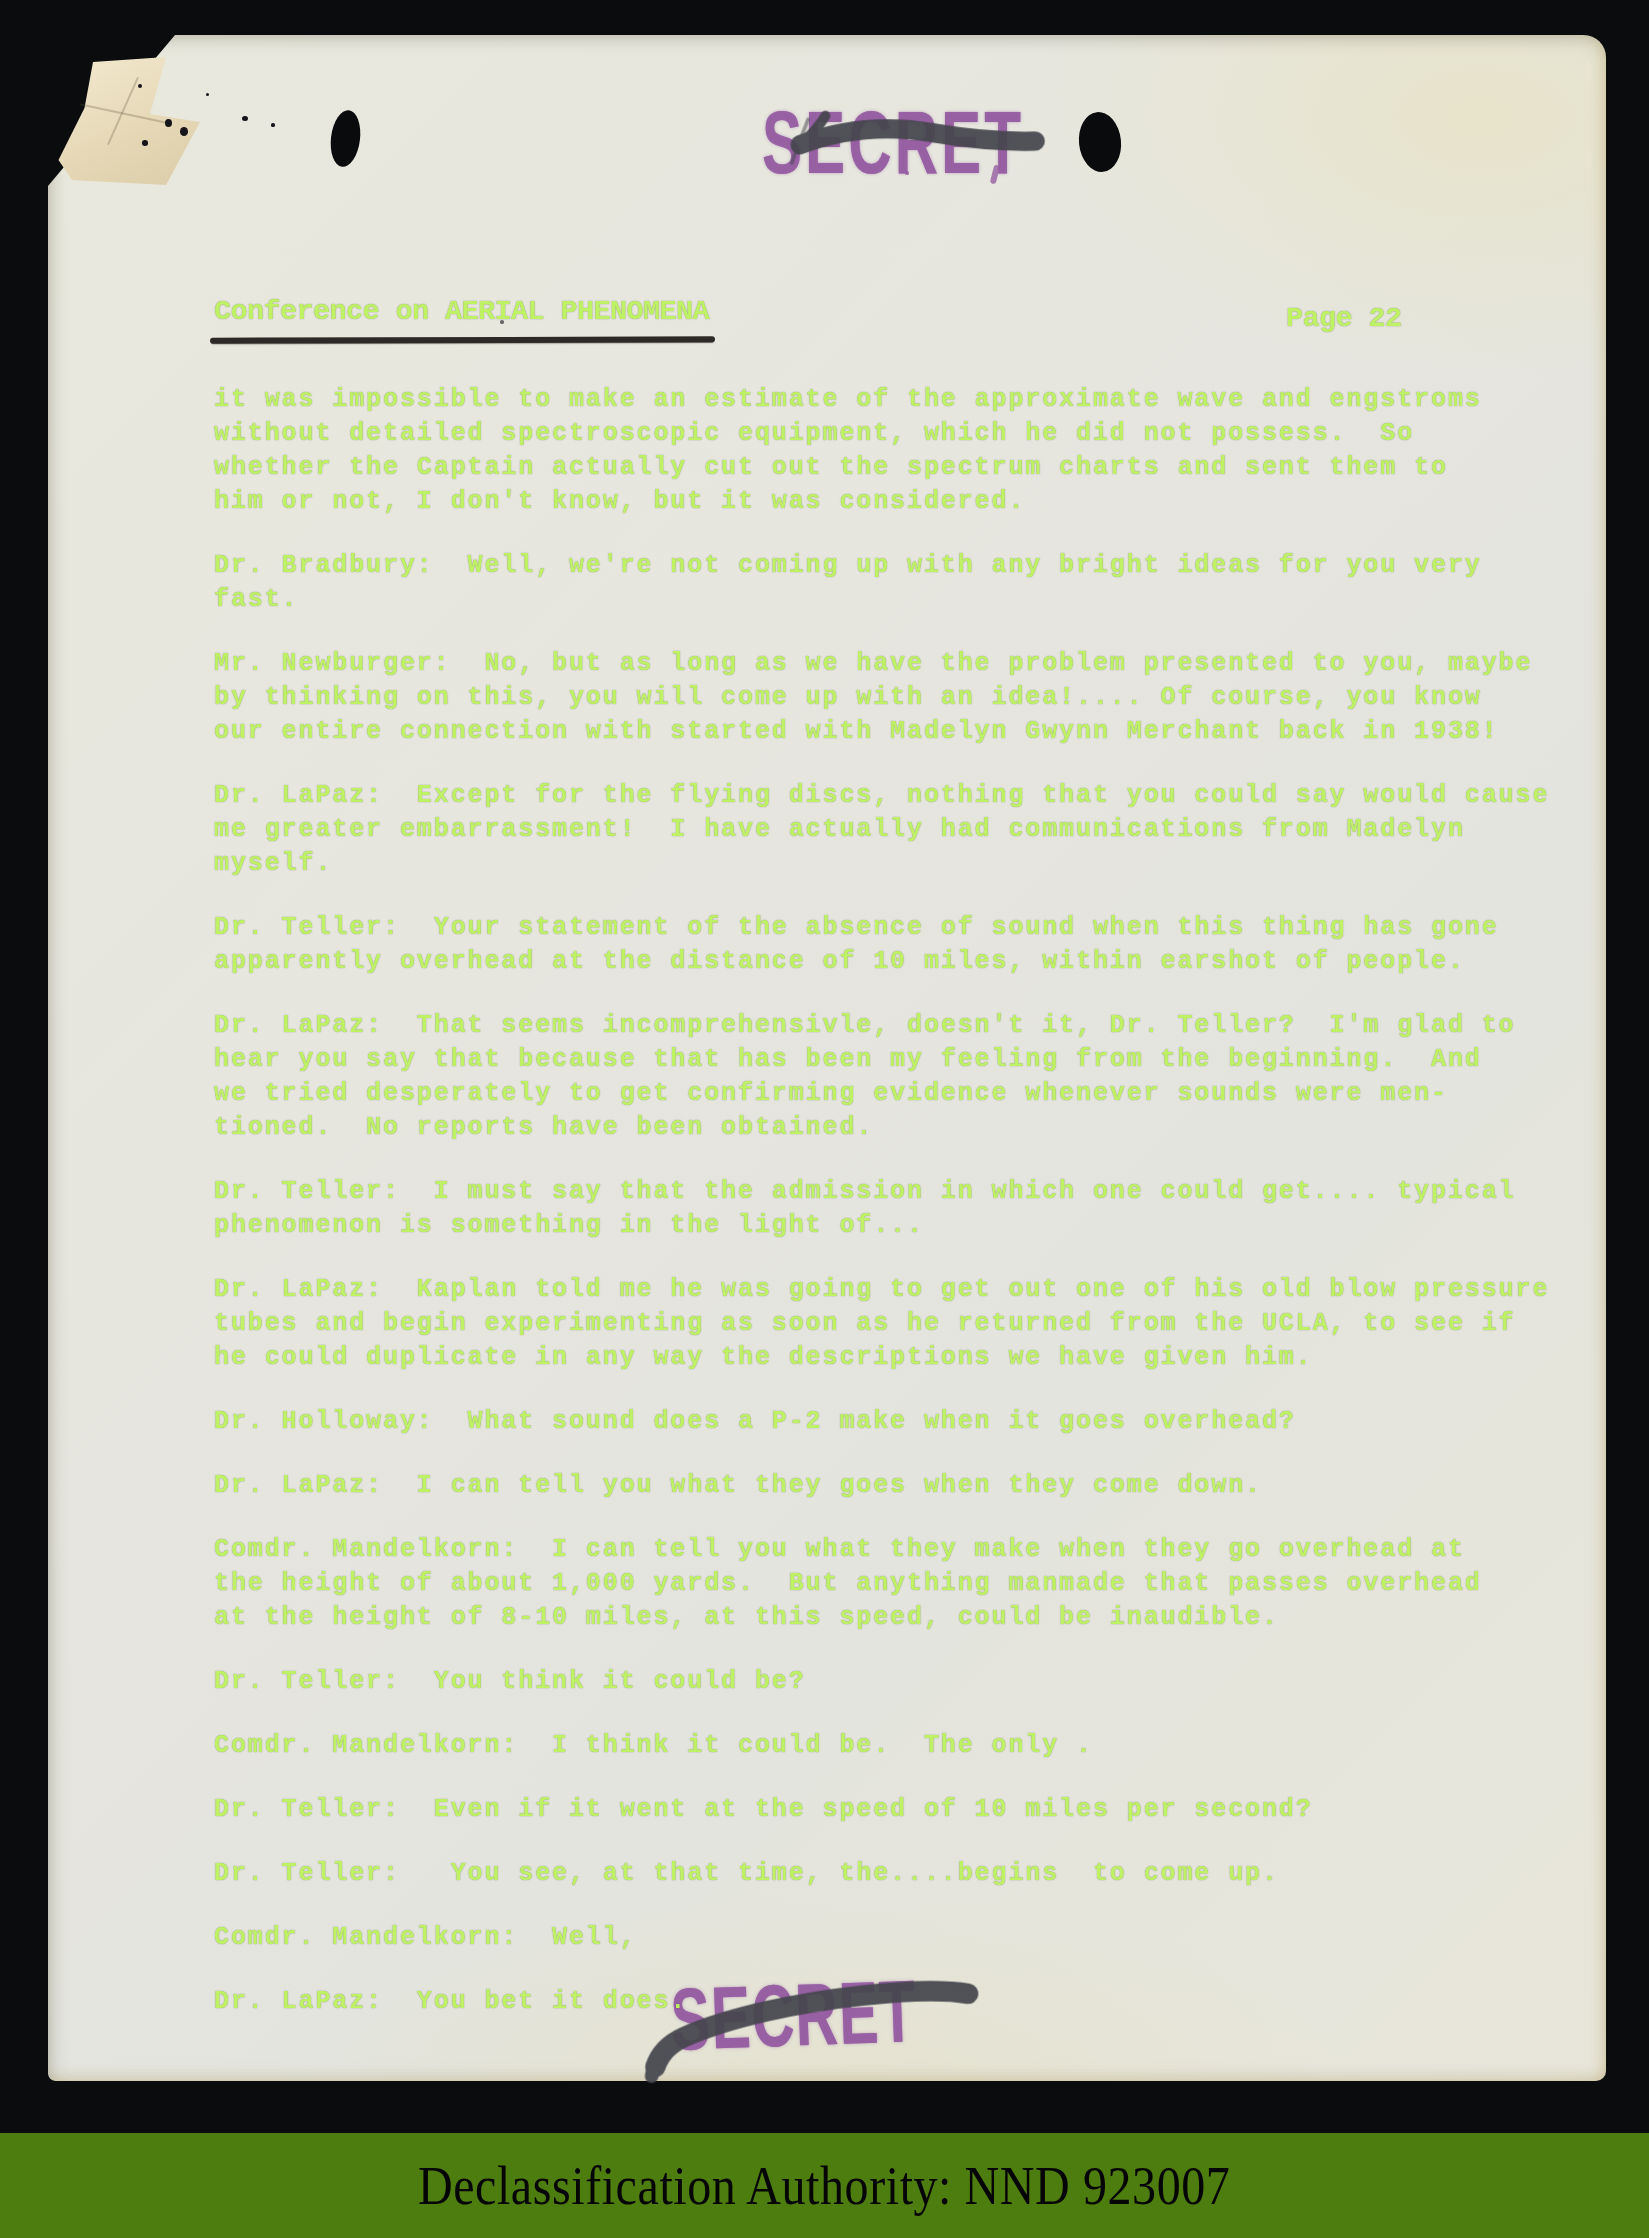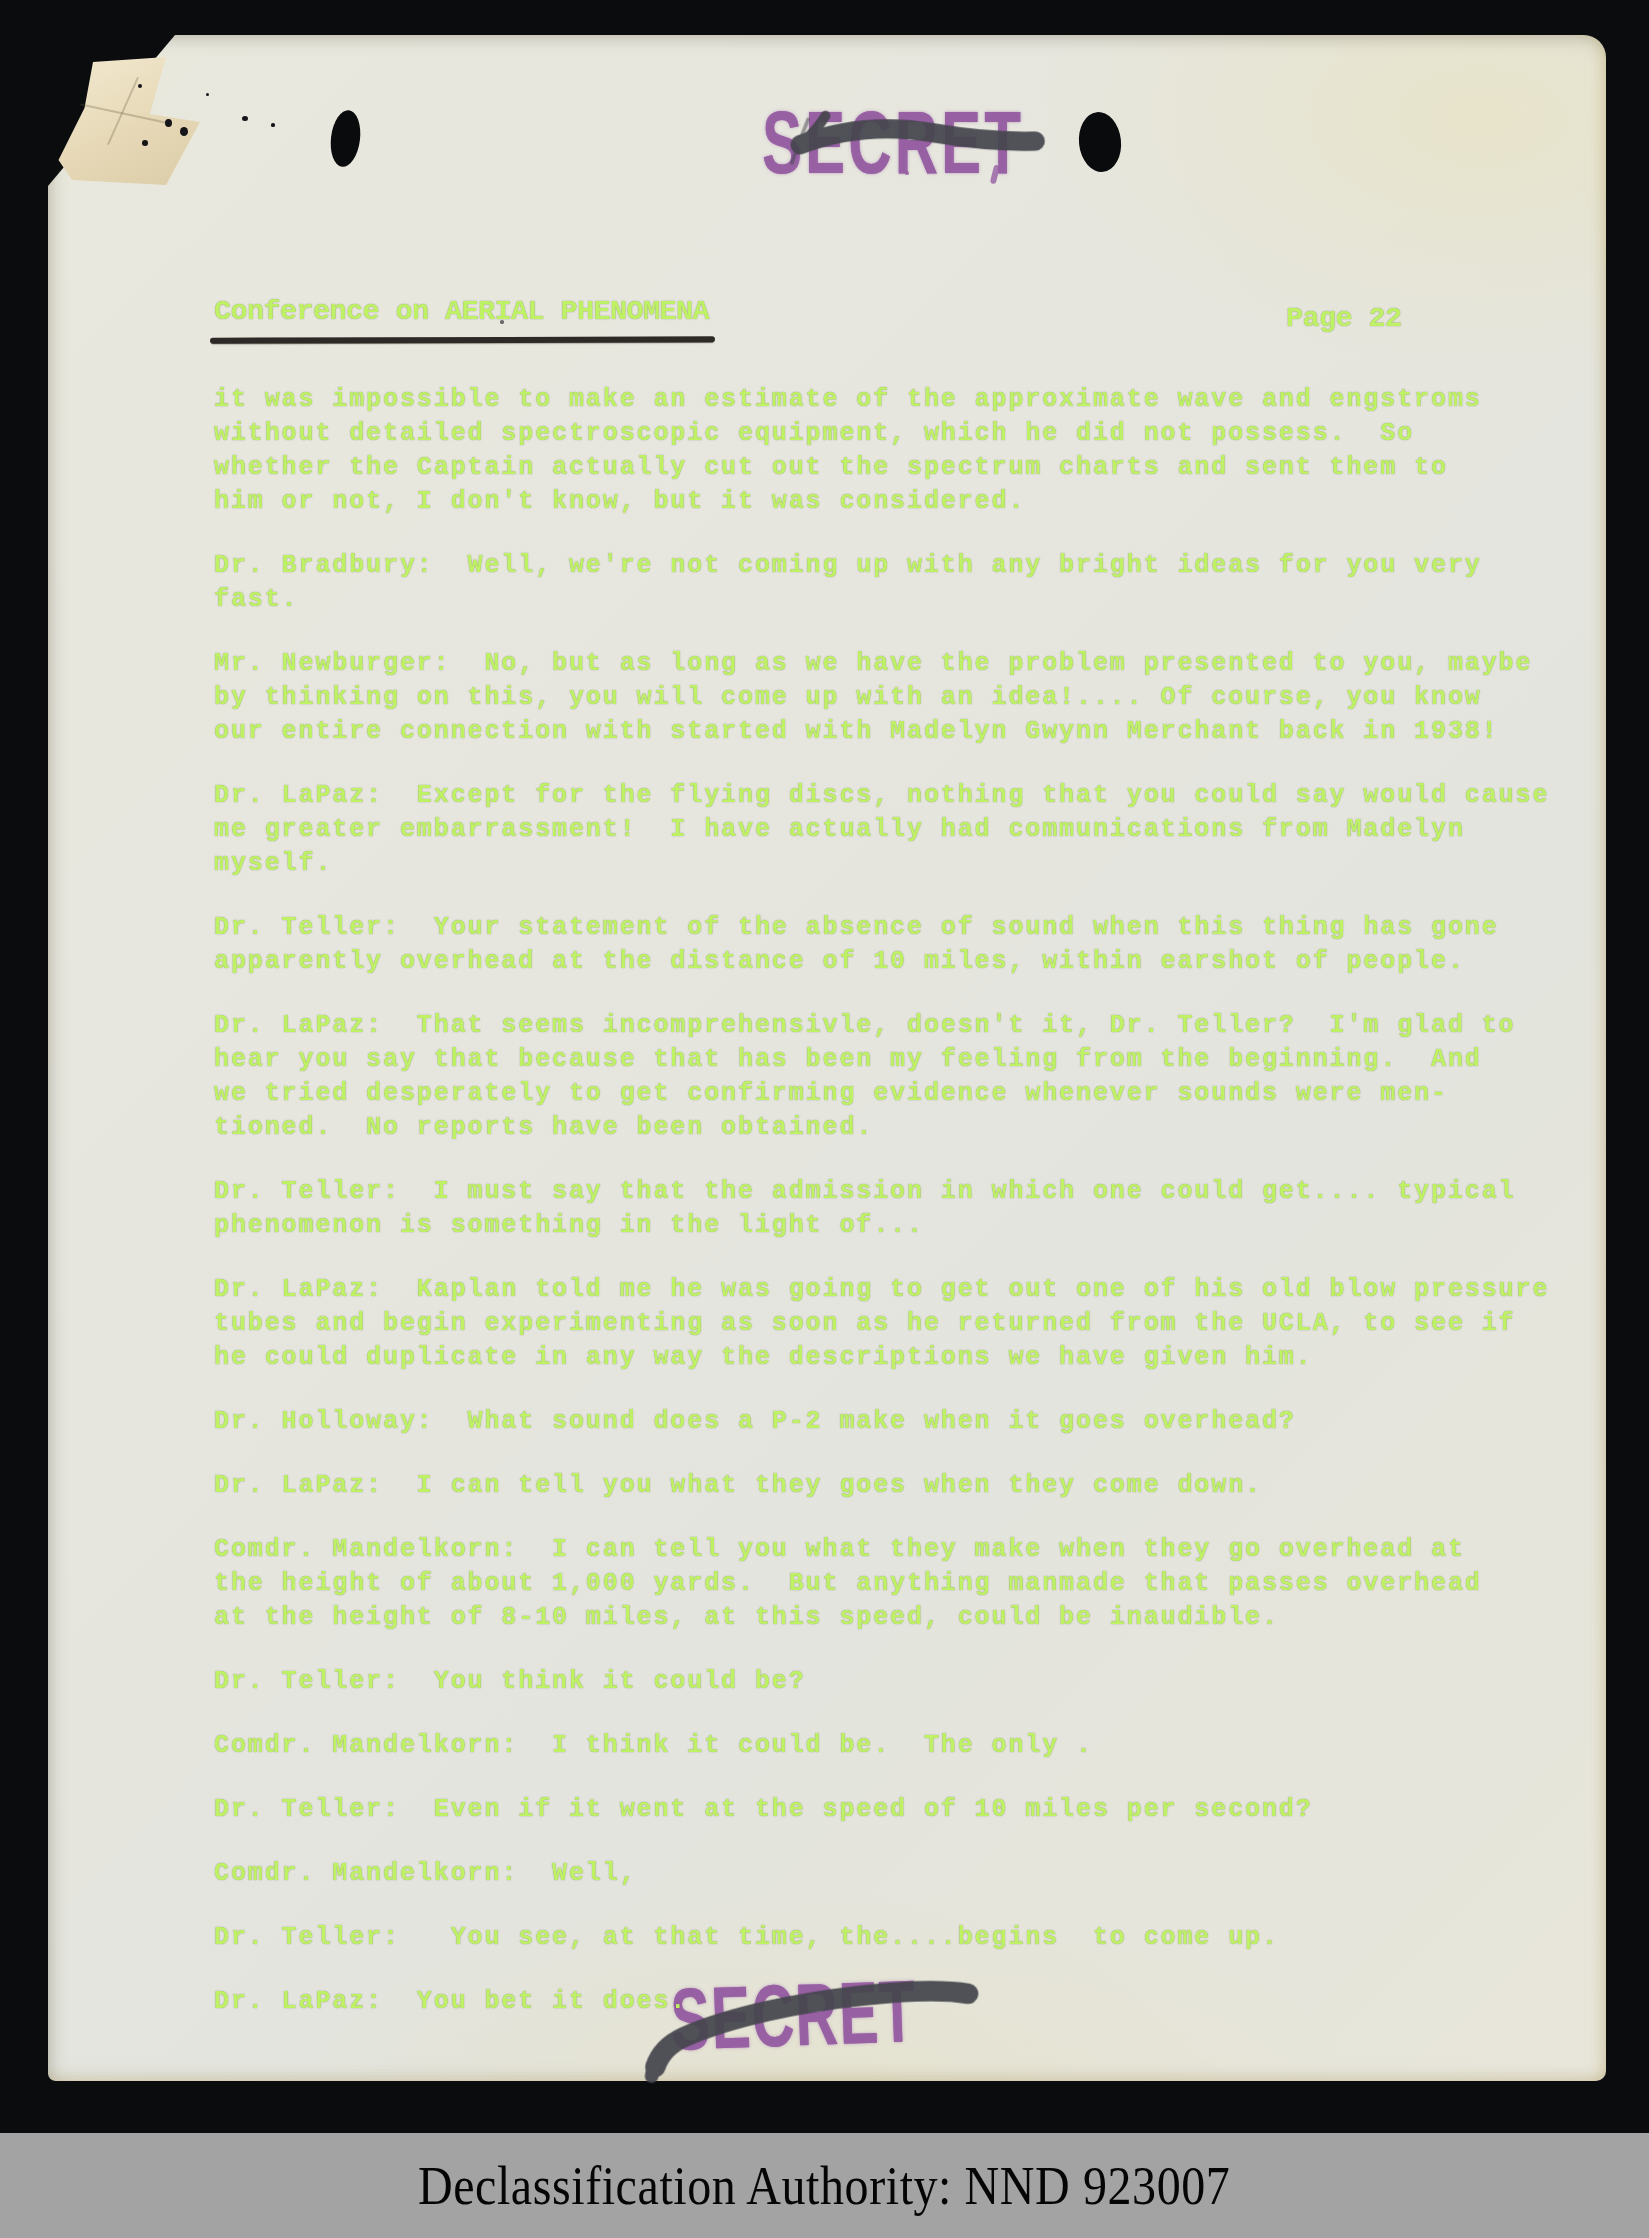--- a/index.html
+++ b/index.html
@@ -79,21 +79,21 @@
     transform:rotate(-2deg) scale(.95,1.42);transform-origin:left top;
   }
   .stamp-comma{
     position:absolute;left:992px;top:165px;width:6.2px;height:18.6px;
     background:rgba(150,95,162,.8);border-radius:3.7px;transform:rotate(14deg);
   }
   .strokes{position:absolute;left:0;top:0;}
 
   
   .footer-band{
-    position:absolute;left:0;top:2133px;width:1649px;height:106px;background:#a3a3a3;
+    position:absolute;left:0;top:2133px;width:1649px;height:106px;background:#4d7c0f;
     display:flex;align-items:center;justify-content:center;
   }
   .footer-band span{
     font-family:"Liberation Serif",serif;font-size:50px;color:#050505;
     letter-spacing:0.6px;transform:scale(.96,1.08);
   }
 </style>
 </head>
 <body>
 
@@ -164,22 +164,22 @@
 tubes and begin experimenting as soon as he returned from the UCLA, to see if
 he could duplicate in any way the descriptions we have given him.</div>
       <div class="para">Dr. Holloway:  What sound does a P-2 make when it goes overhead?</div>
       <div class="para">Dr. LaPaz:  I can tell you what they goes when they come down.</div>
       <div class="para">Comdr. Mandelkorn:  I can tell you what they make when they go overhead at
 the height of about 1,000 yards.  But anything manmade that passes overhead
 at the height of 8-10 miles, at this speed, could be inaudible.</div>
       <div class="para">Dr. Teller:  You think it could be?</div>
       <div class="para">Comdr. Mandelkorn:  I think it could be.  The only .</div>
       <div class="para">Dr. Teller:  Even if it went at the speed of 10 miles per second?</div>
+      <div class="para">Dr. Teller:   You see, at that time, the....begins  to come up.</div>
       <div class="para">Comdr. Mandelkorn:  Well,</div>
-      <div class="para">Dr. Teller:   You see, at that time, the....begins  to come up.</div>
       <div class="para">Dr. LaPaz:  You bet it does.</div>
     </div>
 
   <div class="hole left"></div>
   <div class="hole right"></div>
 
   <div class="footer-band">
     <span>Declassification Authority: NND 923007</span>
   </div>
 

